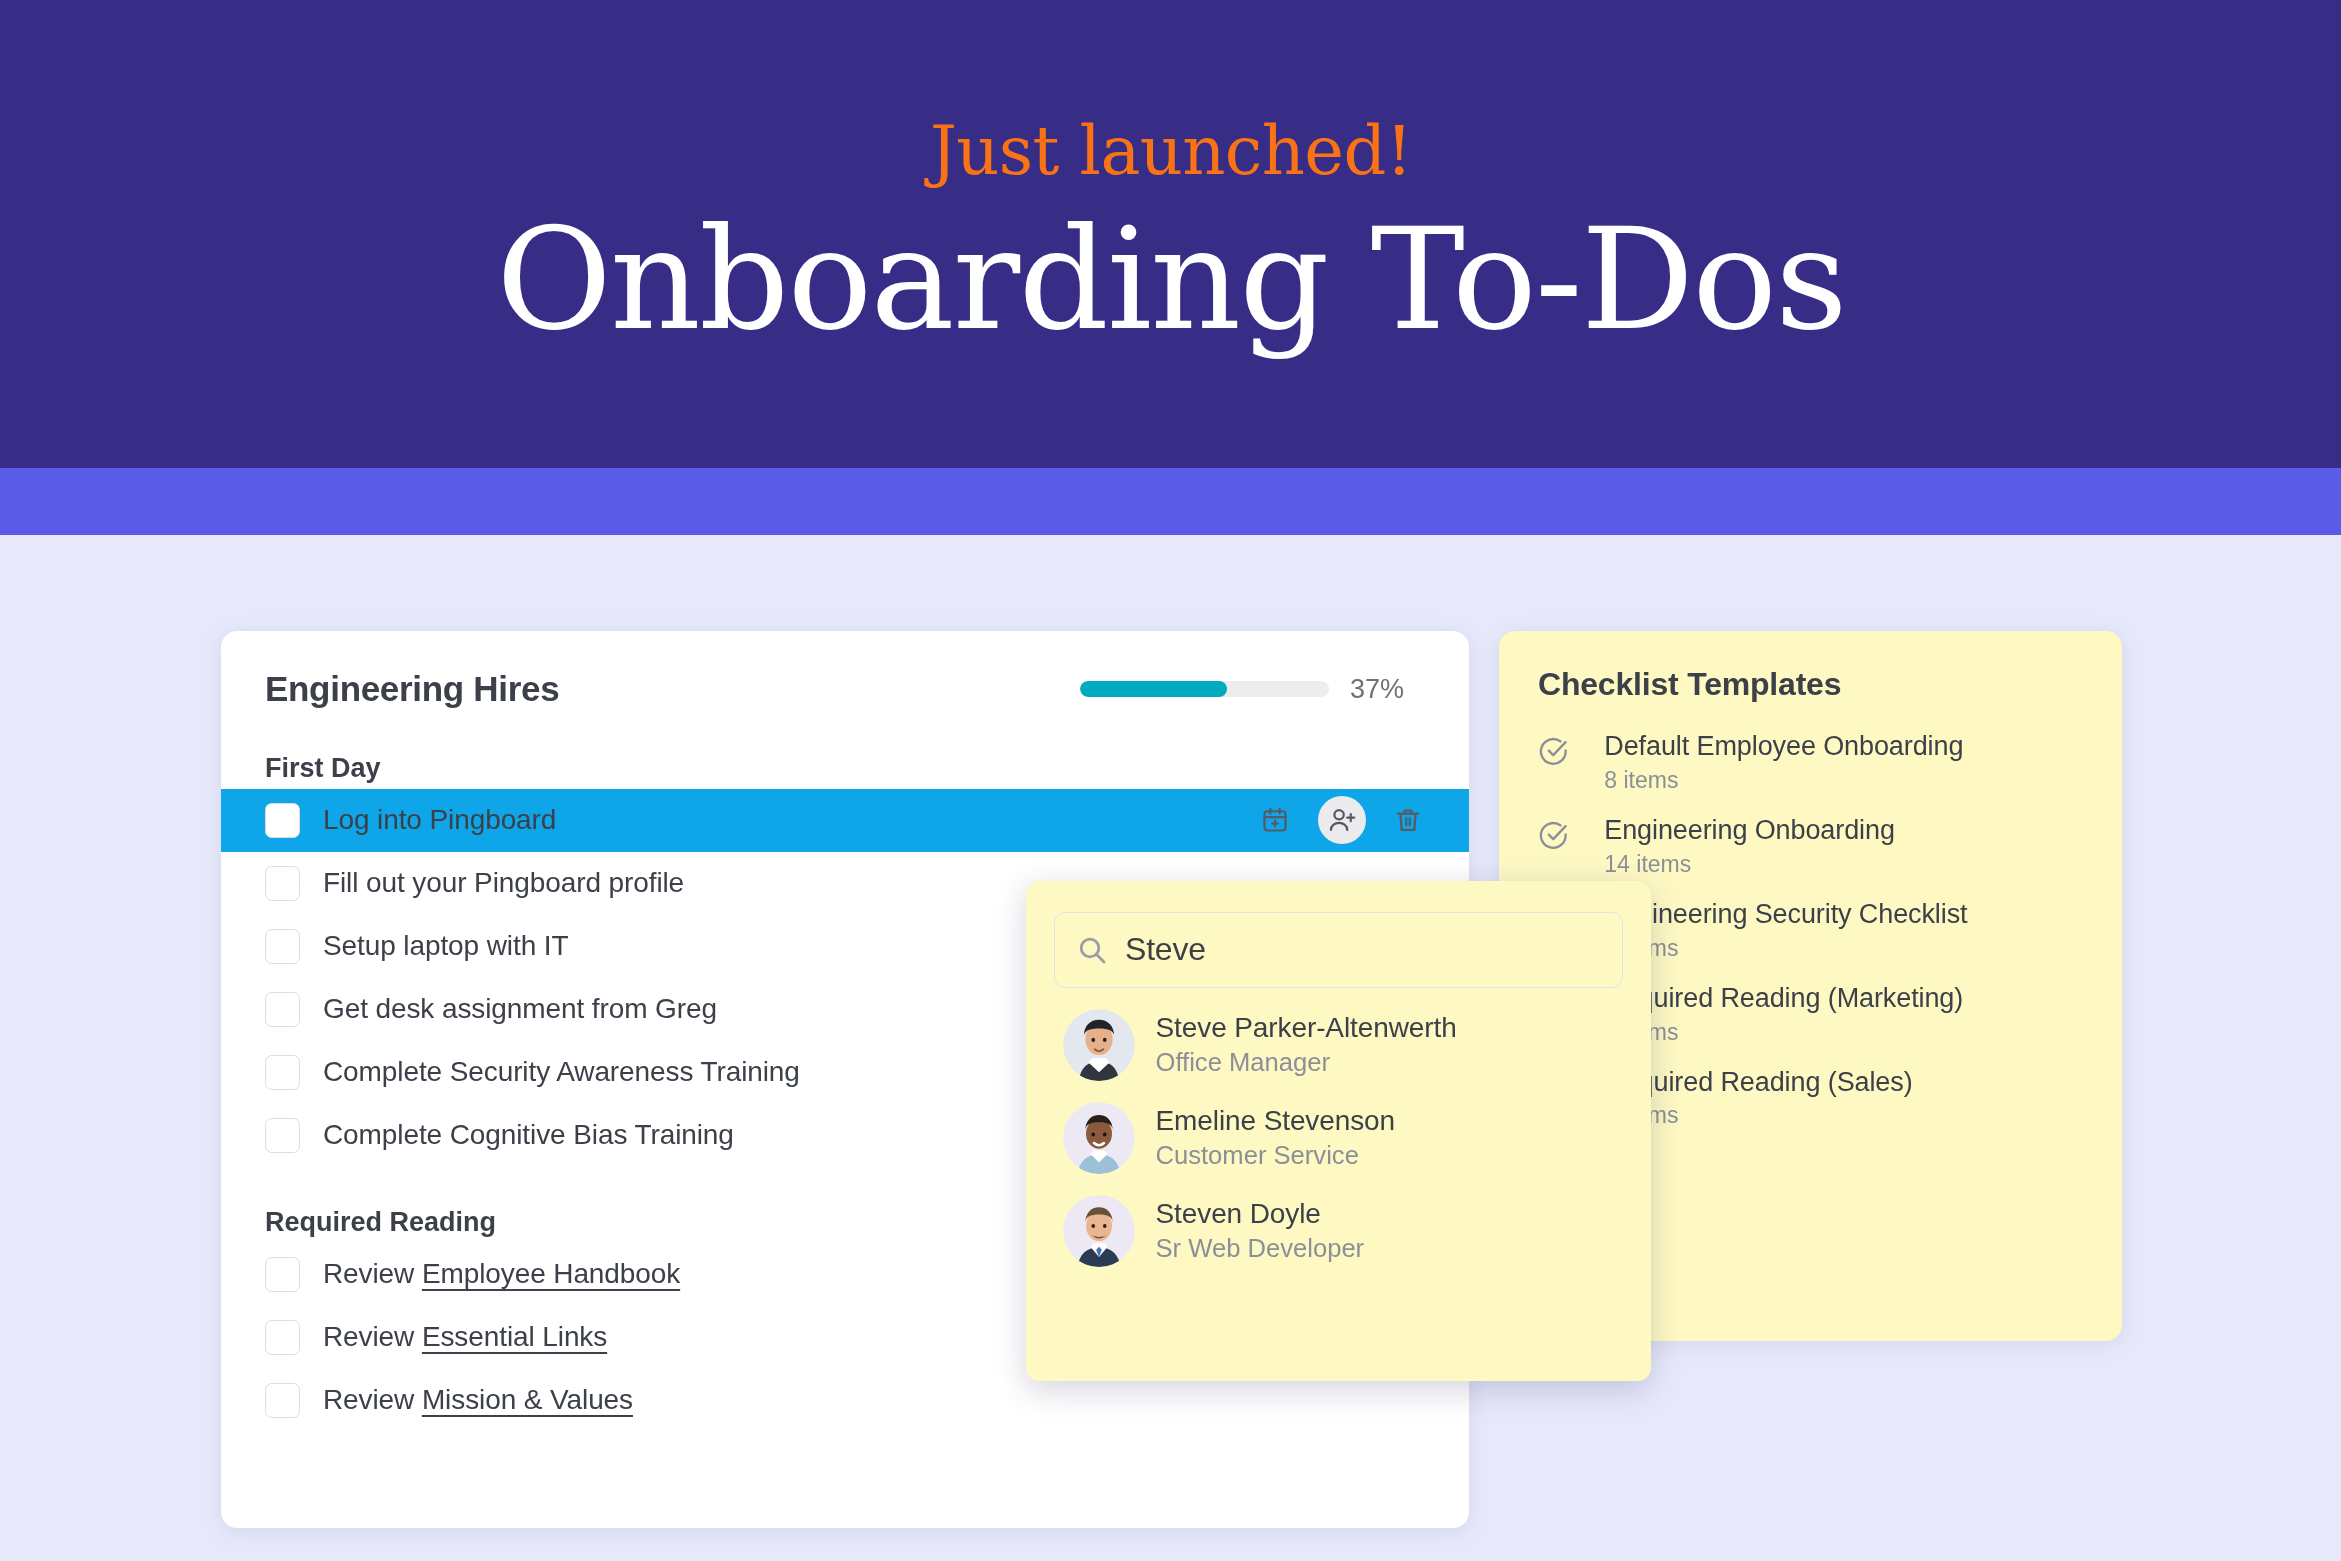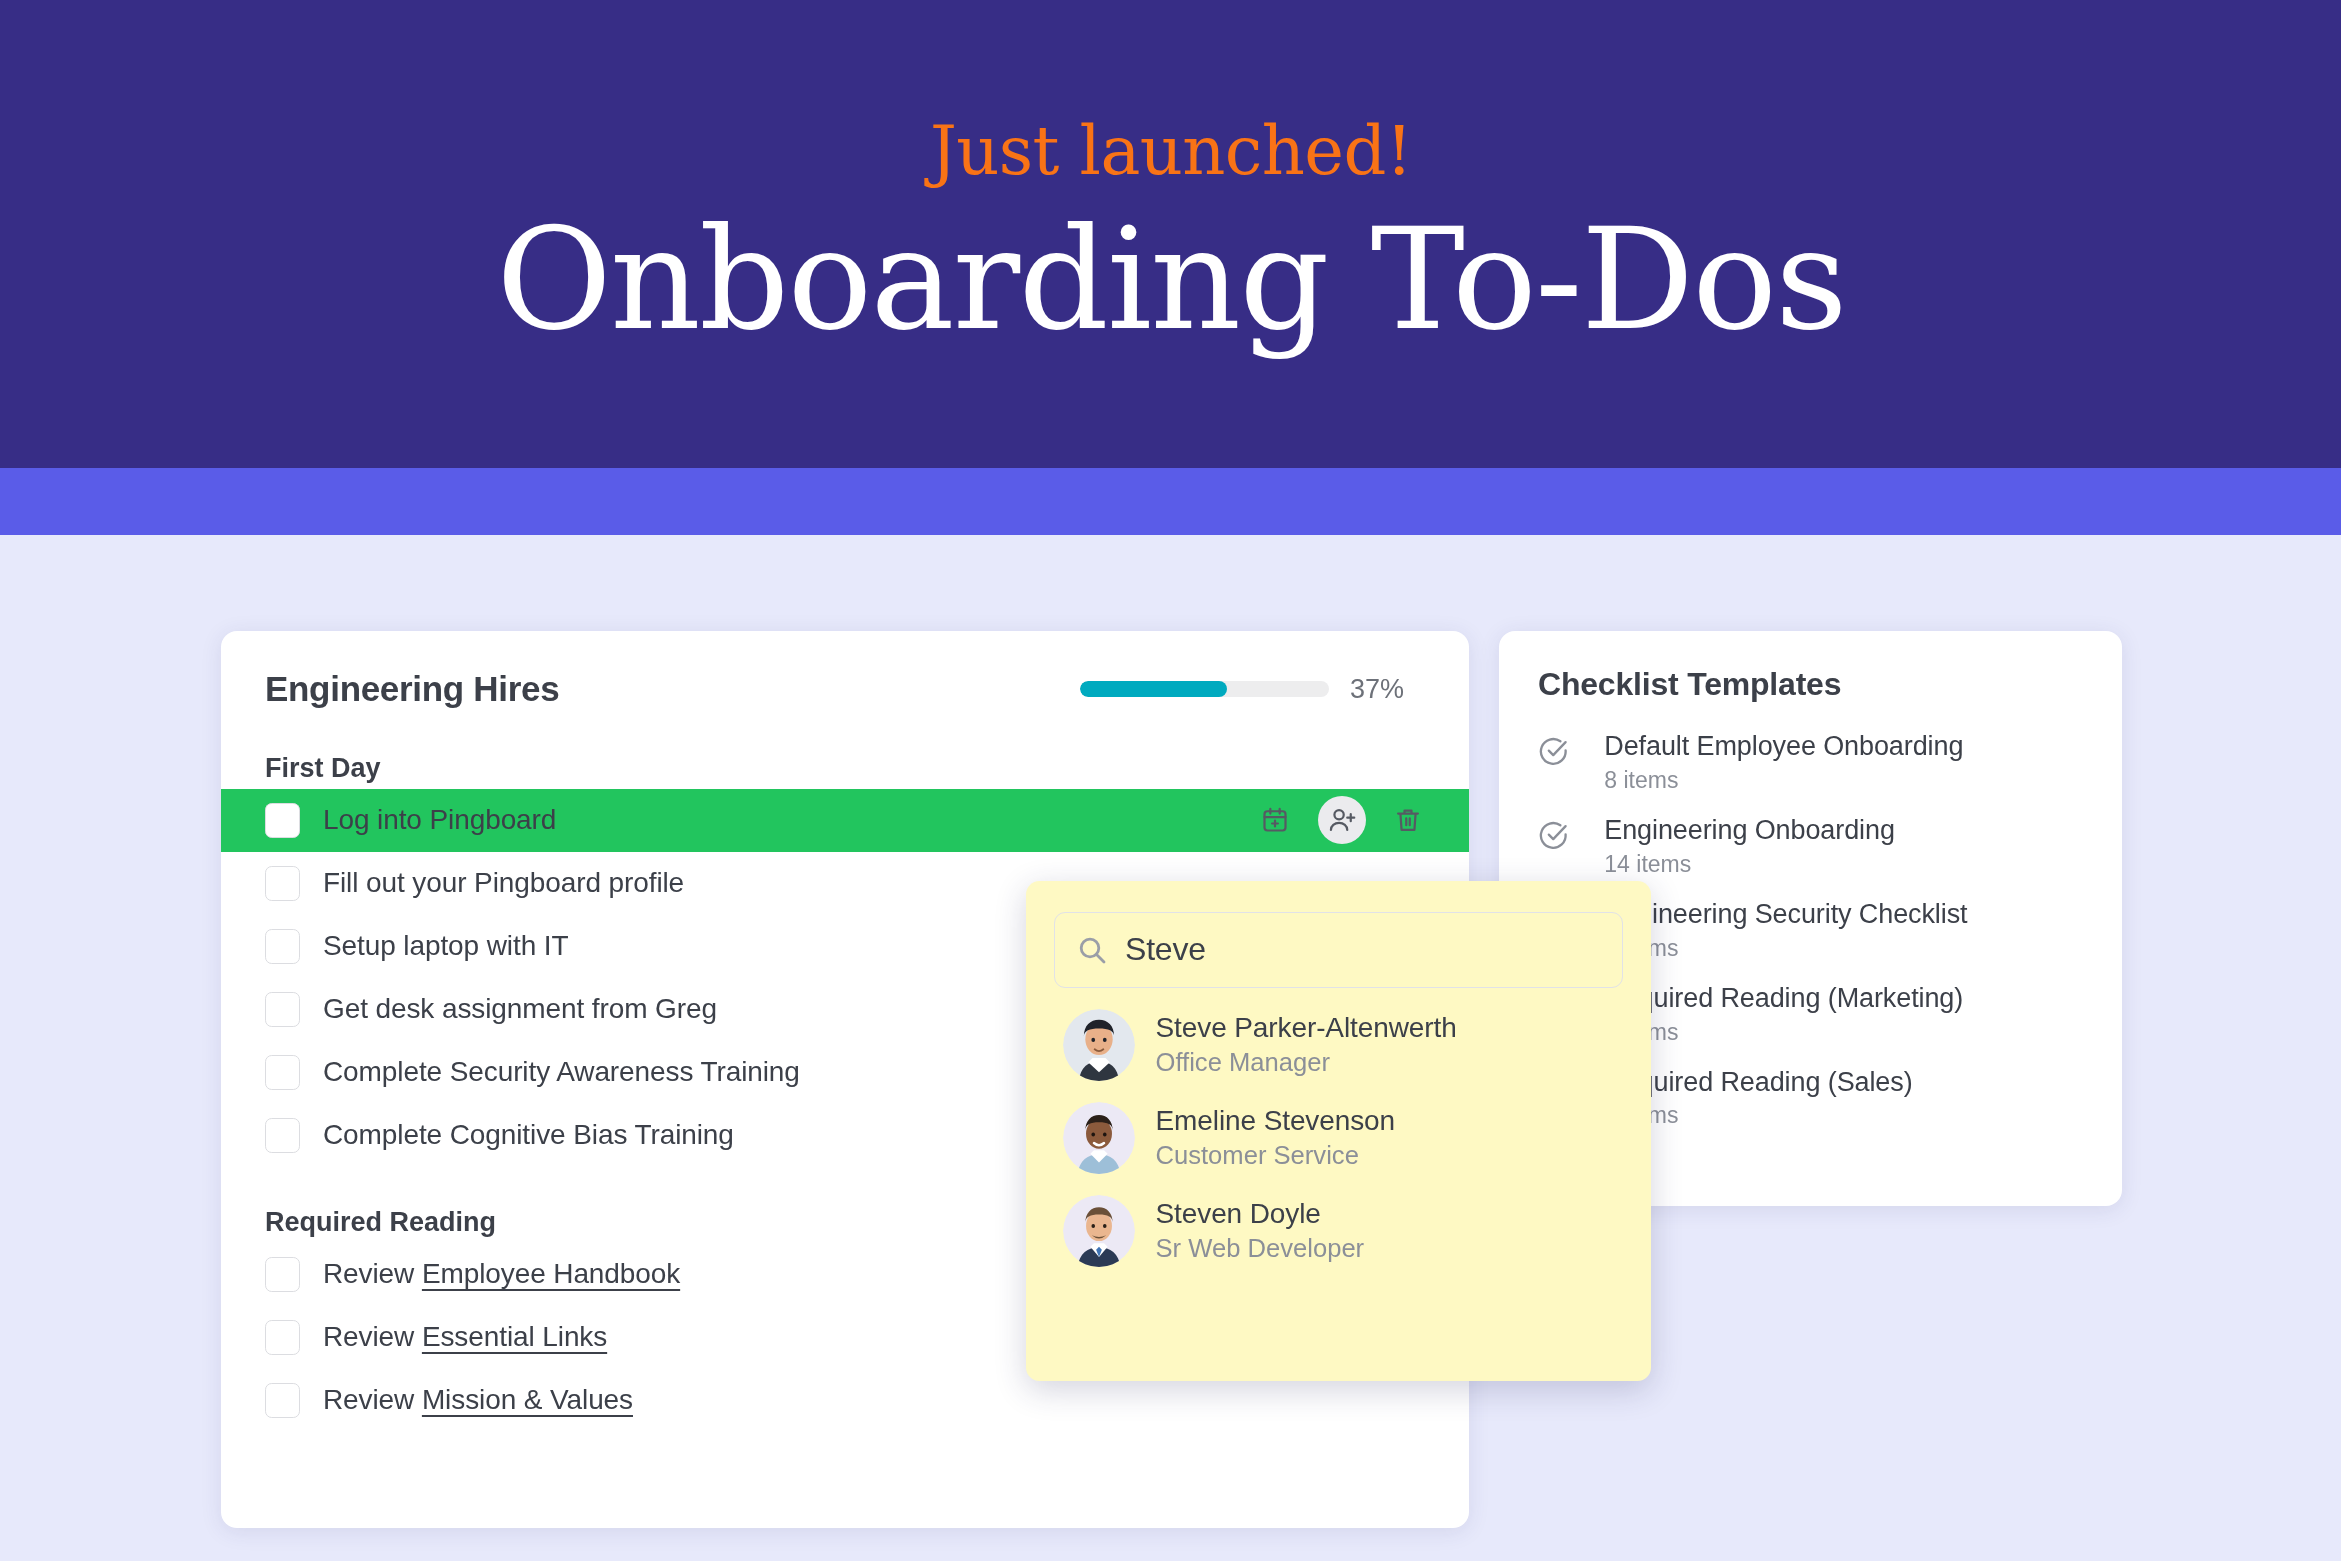--- a/index.html
+++ b/index.html
@@ -61,21 +61,21 @@
     font-size:27px; font-weight:700; color:#3c4049;
     padding:44px 0 4.9px 44px;
   }
   .section-head.tight { padding-top:40px; }
 
   .task-row {
     display:flex; align-items:center;
     height:63px; padding:0 37px 0 44px;
     position:relative;
   }
-  .task-row.active { background:#22c55e; }
+  .task-row.active { background:#0ea5e9; }
   .checkbox {
     width:35px; height:35px; min-width:35px;
     border:1.8px solid #dcdde1; border-radius:6.7px; background:#fff;
   }
   .task-label {
     font-size:28px; color:#3c4049; margin-left:23px; letter-spacing:-0.1px;
     white-space:nowrap;
   }
   .task-label .lnk { text-decoration:underline; text-decoration-thickness:1.8px; text-underline-offset:5.5px; }
 
@@ -86,22 +86,22 @@
     width:48px; height:48px; border-radius:50%;
     display:flex; align-items:center; justify-content:center;
     color:#565a63;
   }
   .act-btn.on { background:#ebebee; }
   .act-btn svg { width:28px; height:28px; display:block; }
 
   
   .templates-card {
     position:absolute; left:1499px; top:96px;
-    width:623px; height:575px;
-    background:#ffffff; border-radius:16px;
+    width:623px; height:710px;
+    background:#fef9c3; border-radius:16px;
     box-shadow:0 3.7px 21px rgba(48,45,110,.10);
     padding:35px 0 0 0; overflow:hidden;
   }
   .templates-title {
     font-size:32px; font-weight:700; color:#3c4049;
     padding:0 0 28px 39px; letter-spacing:-0.2px;
   }
   .tpl-row { display:flex; align-items:flex-start; padding:0 28px 21px 38px;gap:16px; }
   .tpl-icon {
     width:33px; height:33px; min-width:33px; margin-top:3.7px;

